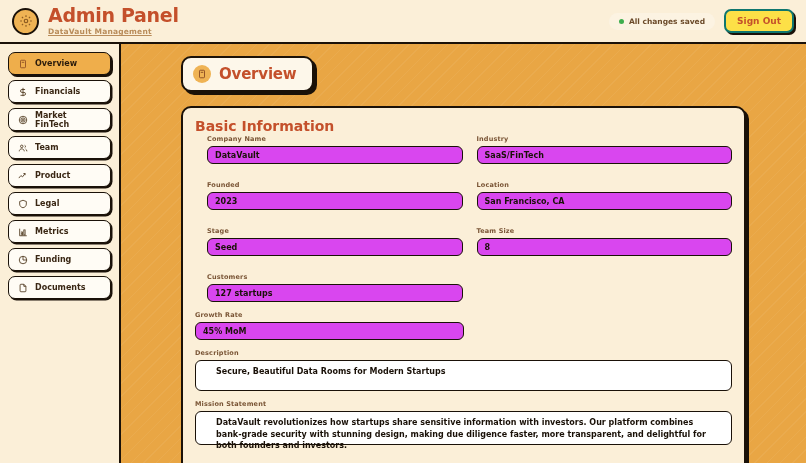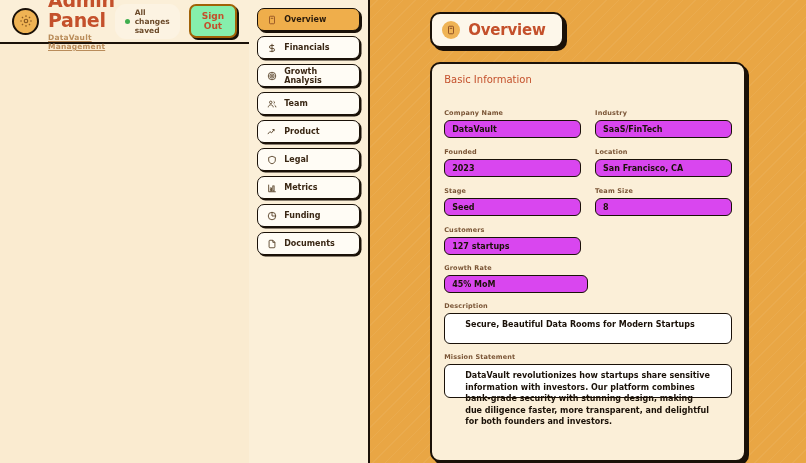--- a/index.html
+++ b/index.html
@@ -2,21 +2,21 @@
 <html><head>
 <meta charset="utf-8">
 <style>
   * { box-sizing: border-box; margin: 0; padding: 0; }
   html, body {
     width: 806px; height: 463px;
     overflow: hidden;
     font-family: "DejaVu Sans", sans-serif;
     background: #FAEBD0;
   }
-  .app { width: 806px; height: 463px; position: relative; display: flex; flex-direction: row; border-radius: 14px; }
+  .app { width: 806px; height: 463px; position: relative; display: flex; flex-direction: column; border-radius: 14px; }
 
   
   .topbar {
     height: 44px;
     background: #FBEFD8;
     border-bottom: 2px solid #1A1108;
     display: flex;
     align-items: center;
     padding: 0 12px;
     flex: 0 0 44px;
@@ -44,22 +44,22 @@
   .topbar-right { margin-left: auto; display: flex; align-items: center; gap: 9px; }
   .saved-chip {
     display: flex; align-items: center; gap: 5px;
     background: #FCF3E2;
     border-radius: 11px;
     padding: 4px 10px;
     font-size: 7.5px; font-weight: 700; color: #6B4A2A;
   }
   .dot-green { width: 5px; height: 5px; border-radius: 50%; background: #3EAE4E; flex:0 0 5px;}
   .signout-btn {
-    background: #86efac;
-    border: 2px solid #a16207;
+    background: #fde047;
+    border: 2px solid #0f766e;
     border-radius: 7px;
     padding: 5px 11px;
     font-size: 9px; font-weight: 800; color: #C4502B;
     box-shadow: 2px 2px 0 #1A1108;
     cursor: pointer;
     font-family: "DejaVu Sans", sans-serif;
   }
 
   
   .body-row { display: flex; flex: 1 1 auto; min-height: 0; }
@@ -130,24 +130,24 @@
 
   .card {
     background: #FBEFD8;
     border: 2.5px solid #1A1108;
     border-radius: 10px;
     box-shadow: 3px 3px 0 #1A1108;
     padding: 10px 12px 12px 12px;
     height: 400px;
   }
   .card-title {
-    font-size: 10px; font-weight: 400; color: #C4502B;
-    margin-bottom: 24px;
-  }
-  .grid2 { display: grid; grid-template-columns: 1fr 1fr; gap: 1px 14px; }
+    font-size: 14px; font-weight: 700; color: #C4502B;
+    margin-bottom: 1px;
+  }
+  .grid2 { display: grid; grid-template-columns: 1fr 1fr; gap: 8px 14px; margin-left: 12px; }
   .field { margin-bottom: 9px; }
   .field-label {
     font-size: 6.5px; font-weight: 800; color: #7A5536;
     letter-spacing: 0.15px; margin-bottom: 3px; display: block;
   }
   .field-input {
     width: 100%;
     background: #d946ef;
     border: 1.6px solid #1A1108;
     border-radius: 6px;
@@ -224,21 +224,21 @@
       </div>
 
       <div class="nav-item">
         <span class="nav-ico">
           <svg width="10" height="10" viewBox="0 0 24 24" fill="none" stroke="#4A3418" stroke-width="2">
             <circle cx="12" cy="12" r="9"></circle>
               <circle cx="12" cy="12" r="5"></circle>
               <circle cx="12" cy="12" r="1.5"></circle>
           </svg>
         </span>
-        <span>Growth Analysis</span>
+        <span>Market FinTech</span>
       </div>
 
       <div class="nav-item">
         <span class="nav-ico">
           <svg width="10" height="10" viewBox="0 0 24 24" fill="none" stroke="#4A3418" stroke-width="2">
             <circle cx="9" cy="8" r="3"></circle>
               <path d="M3 20c0-3.3 2.7-6 6-6s6 2.7 6 6"></path>
               <path d="M16 5.5a3 3 0 010 5.6"></path>
               <path d="M18 14.5c2 .9 3.4 2.9 3.4 5.5"></path>
           </svg>

